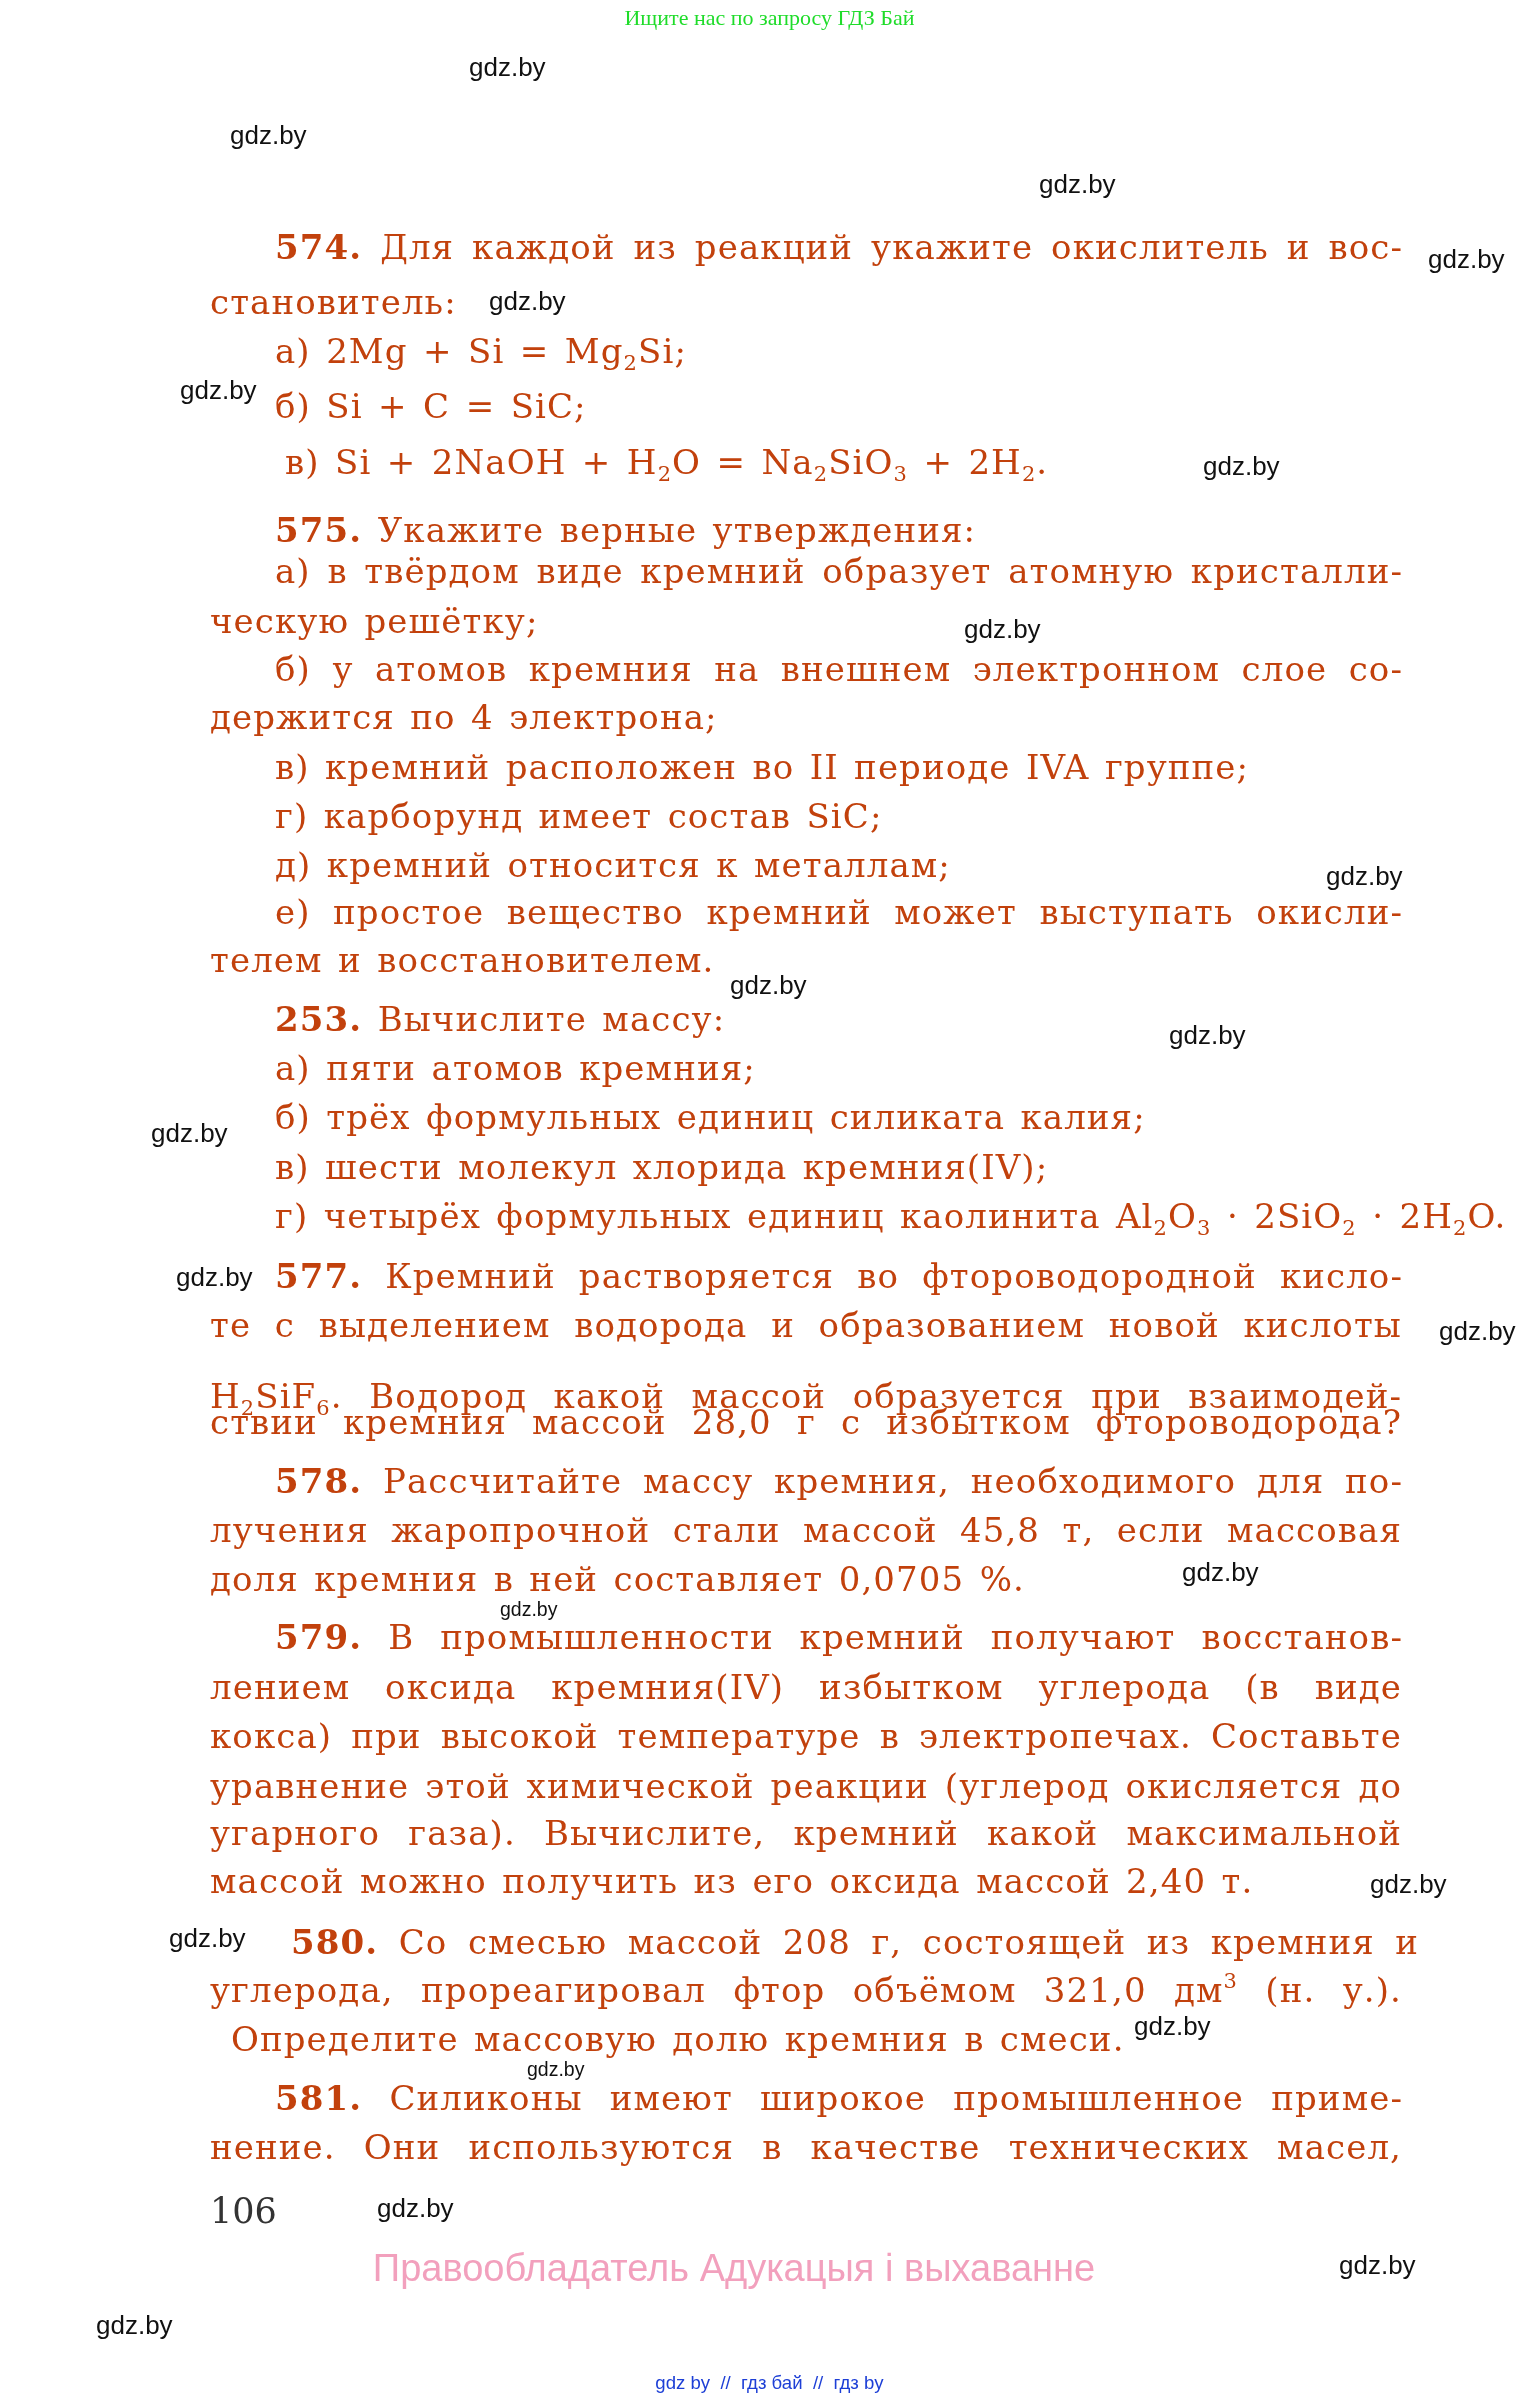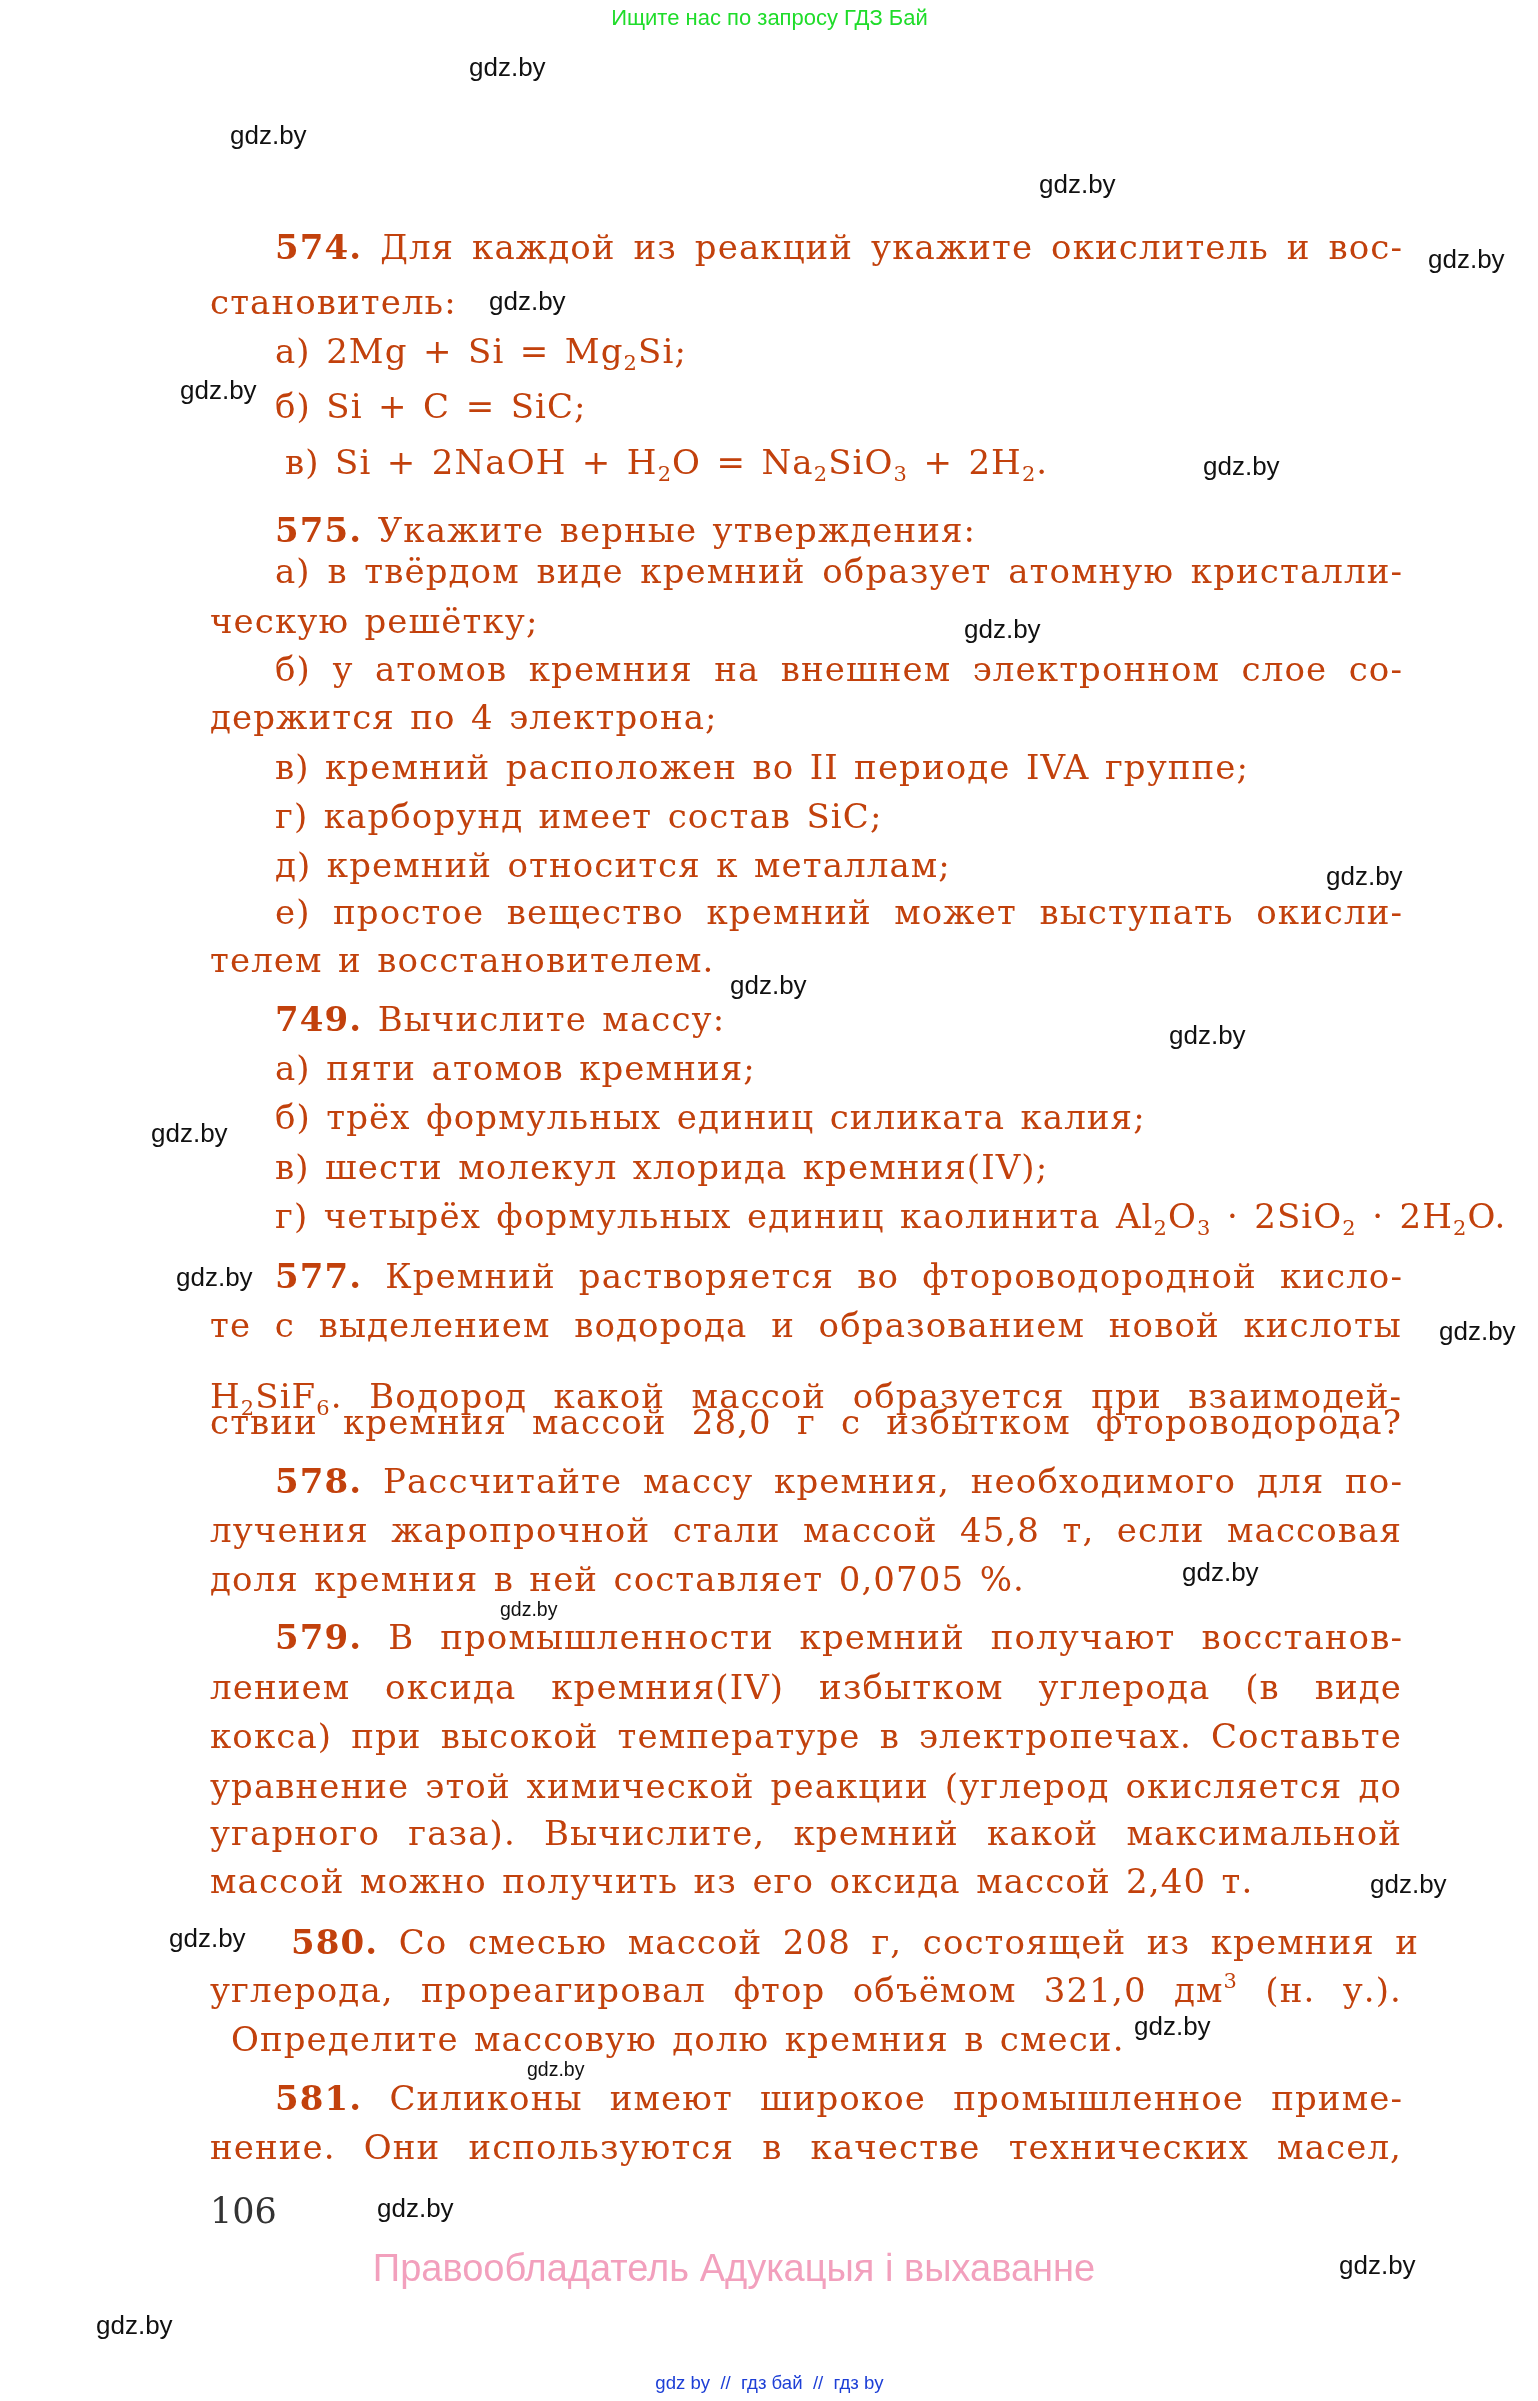--- a/index.html
+++ b/index.html
@@ -3,21 +3,21 @@
 <meta charset="utf-8">
 <style>
   html, body { margin: 0; padding: 0; }
   body {
     width: 1539px; height: 2401px; position: relative; overflow: hidden;
     background: #ffffff;
   }
   .top-banner {
     position: absolute; left: 0; width: 1539px; top: 1.8px; height: 32px;
     text-align: center; color: #1fdc2a;
-    font-family: Liberation Sans, sans-serif; font-size: 22px; line-height: 32px;
+    font-family: Liberation Serif, serif; font-size: 22px; line-height: 32px;
   }
   .line {
     position: absolute; left: 210px; width: 1192px; height: 50px;
     font-family: "DejaVu Serif", "Liberation Serif", serif;
     font-size: 34px; line-height: 50px; color: #c2410c;
     white-space: nowrap; letter-spacing: 1.1px; word-spacing: 3.5px;
     text-align: justify; text-align-last: justify;
   }
   .line.indent { left: 275px; width: 1128px; }
   .line.last { text-align-last: left; }
@@ -66,21 +66,21 @@
       <div class="line last" style="top: 596px;"><span>ческую решётку;</span></div>
       <div class="line indent" style="top: 644px;"><span>б) у атомов кремния на внешнем электронном слое со-</span></div>
       <div class="line last" style="top: 692px;"><span>держится по 4 электрона;</span></div>
       <div class="line indent last" style="top: 742px;"><span>в) кремний расположен во II периоде IVA группе;</span></div>
       <div class="line indent last" style="top: 791px;"><span>г) карборунд имеет состав SiC;</span></div>
       <div class="line indent last" style="top: 840px;"><span>д) кремний относится к металлам;</span></div>
       <div class="line indent" style="top: 887px;"><span>е) простое вещество кремний может выступать окисли-</span></div>
       <div class="line last" style="top: 935px;"><span>телем и восстановителем.</span></div>
     </div>
     <div>
-      <div class="line indent last" style="top: 994px;"><b>749.</b><span> Вычислите массу:</span></div>
+      <div class="line indent last" style="top: 994px;"><b>253.</b><span> Вычислите массу:</span></div>
       <div class="line indent last" style="top: 1043px;"><span>а) пяти атомов кремния;</span></div>
       <div class="line indent last" style="top: 1092px;"><span>б) трёх формульных единиц силиката калия;</span></div>
       <div class="line indent last" style="top: 1142px;"><span>в) шести молекул хлорида кремния(IV);</span></div>
       <div class="line indent" style="top: 1191px;"><span>г) четырёх формульных единиц каолинита Al</span><sub>2</sub><span>O</span><sub>3</sub><span> · 2SiO</span><sub>2</sub><span> · 2H</span><sub>2</sub><span>O.</span></div>
     </div>
     <div>
       <div class="line indent" style="top: 1251px;"><b>577.</b><span> Кремний растворяется во фтороводородной кисло-</span></div>
       <div class="line" style="top: 1300px;"><span>те с выделением водорода и образованием новой кислоты</span></div>
       <div class="line" style="top: 1348px; margin-top: 23px;"><span>H</span><sub>2</sub><span>SiF</span><sub>6</sub><span>. Водород какой массой образуется при взаимодей-</span></div>
       <div class="line" style="top: 1397px;"><span>ствии кремния массой 28,0 г с избытком фтороводорода?</span></div>

